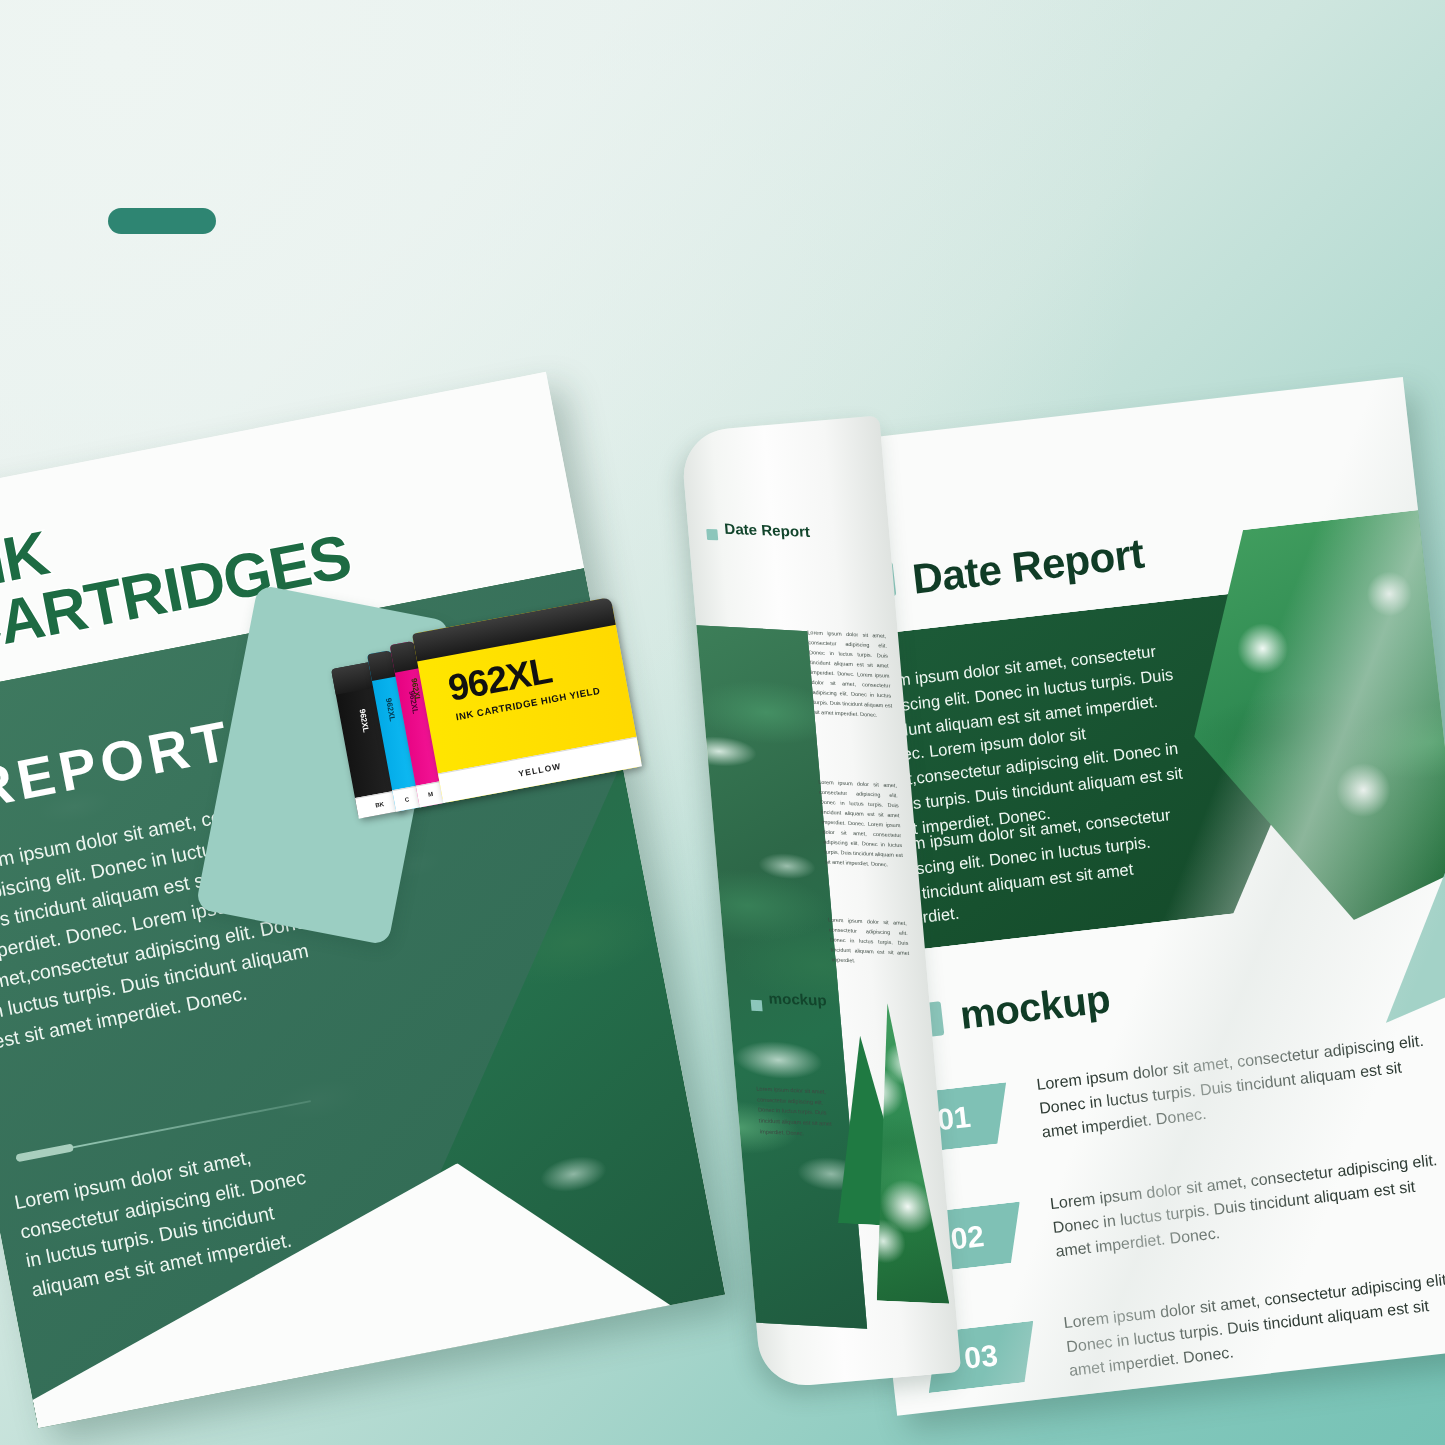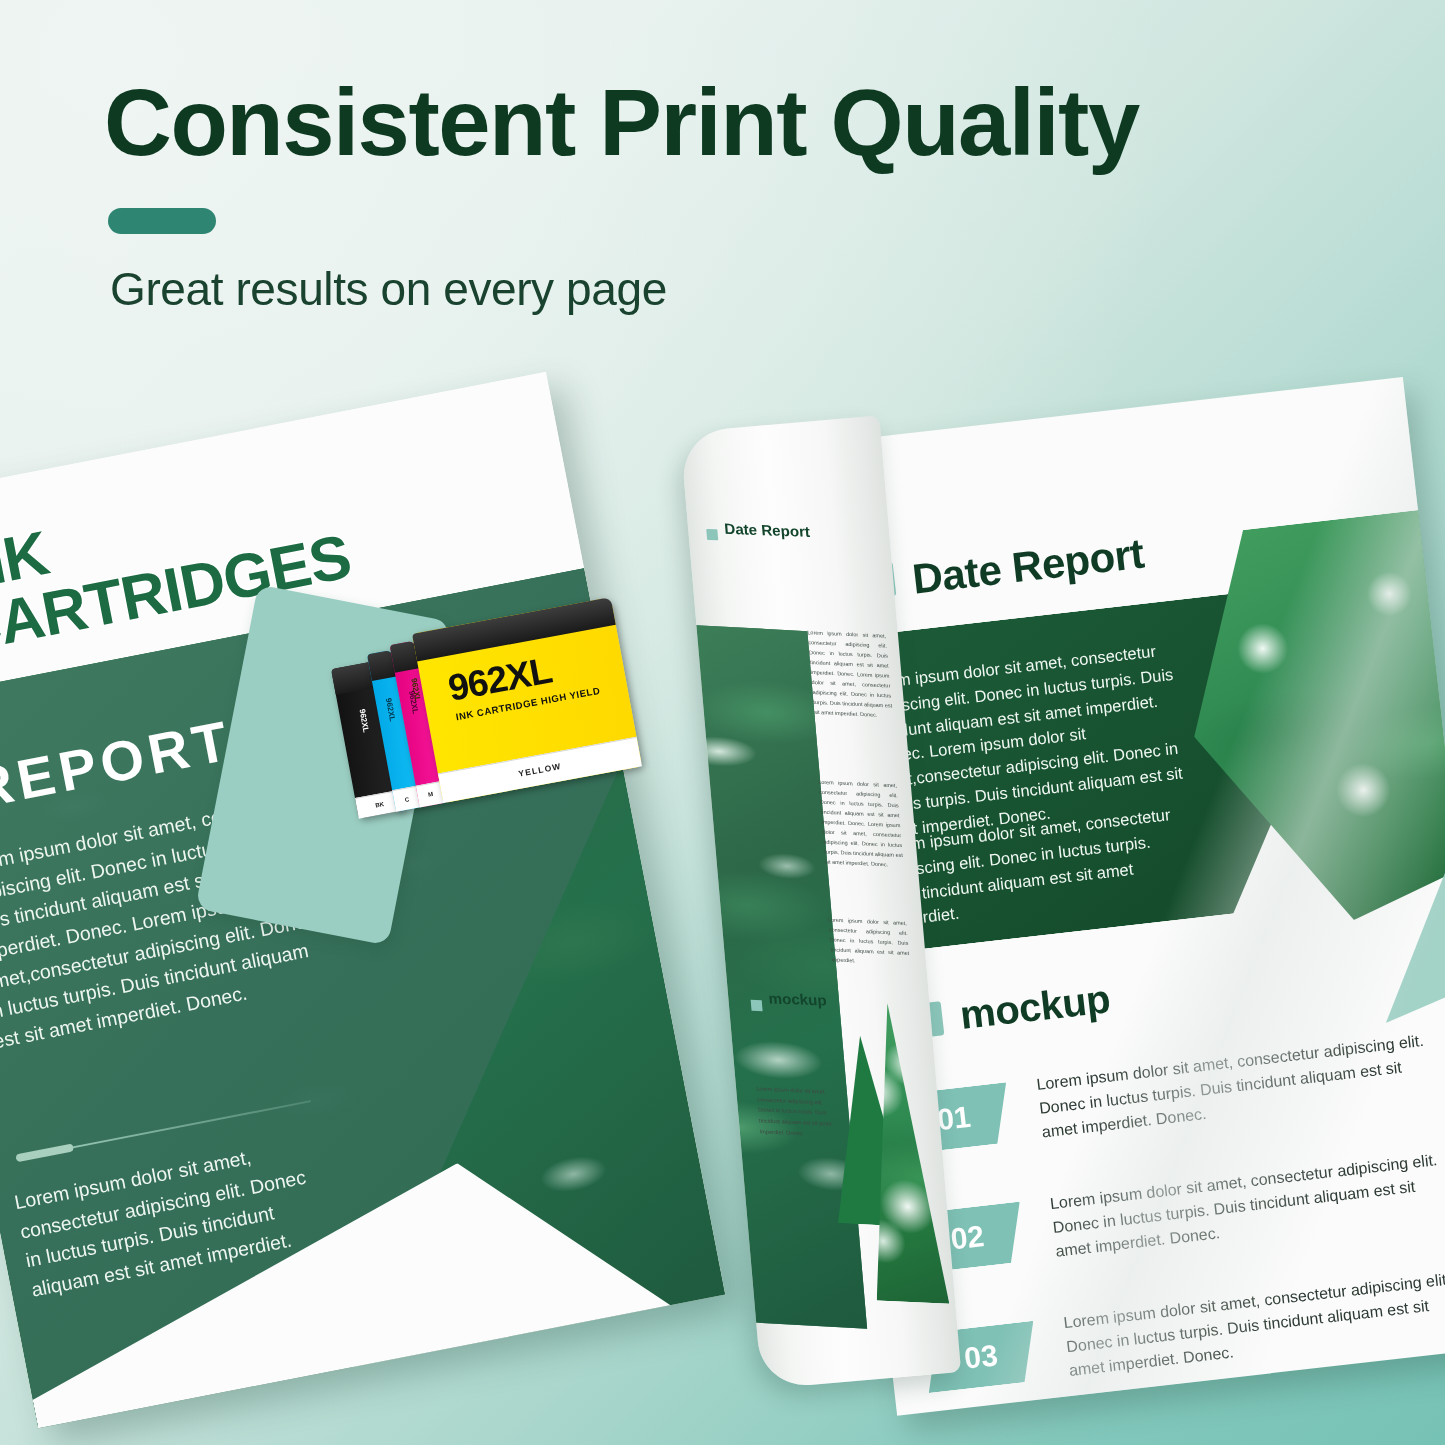--- a/index.html
+++ b/index.html
@@ -289,23 +289,21 @@
     position:absolute;left:0;top:0;width:100%;height:100%;
     background:linear-gradient(118deg, rgba(255,255,255,0) 52%, rgba(224,230,227,.55) 62%, rgba(255,255,255,0) 78%);
     pointer-events:none;
   }
 </style>
 </head>
 <body>
 
 <div class="stage">
 
-  <div class="headline">Consistent Print Quality</div>
   <div class="accent-pill"></div>
-  <div class="subhead">Great results on every page</div>
 
   <div class="left-brochure">
     <div class="lb-head">
       <div class="lb-title">
         <div>INK</div>
         <div>CARTRIDGES</div>
       </div>
     </div>
 
     <div class="lb-body">

